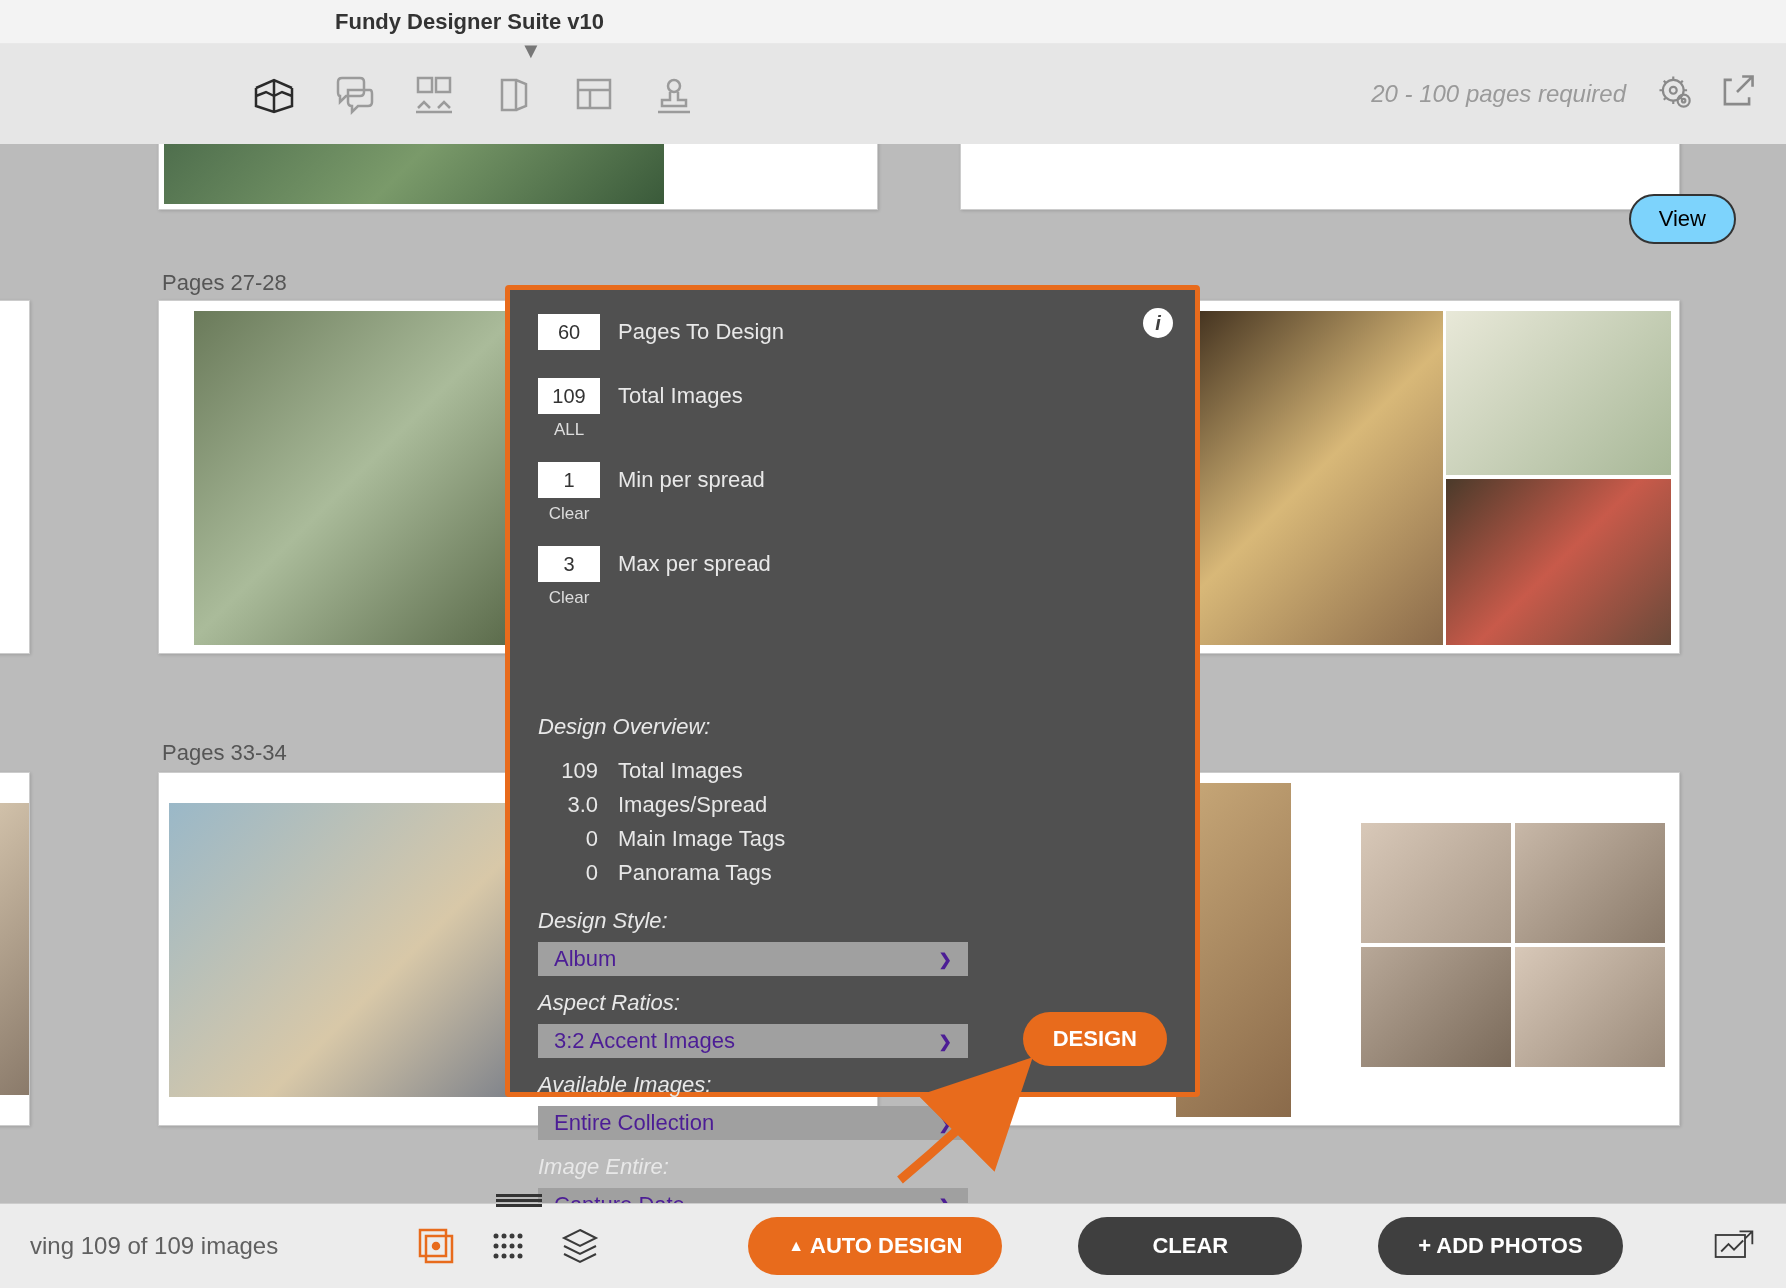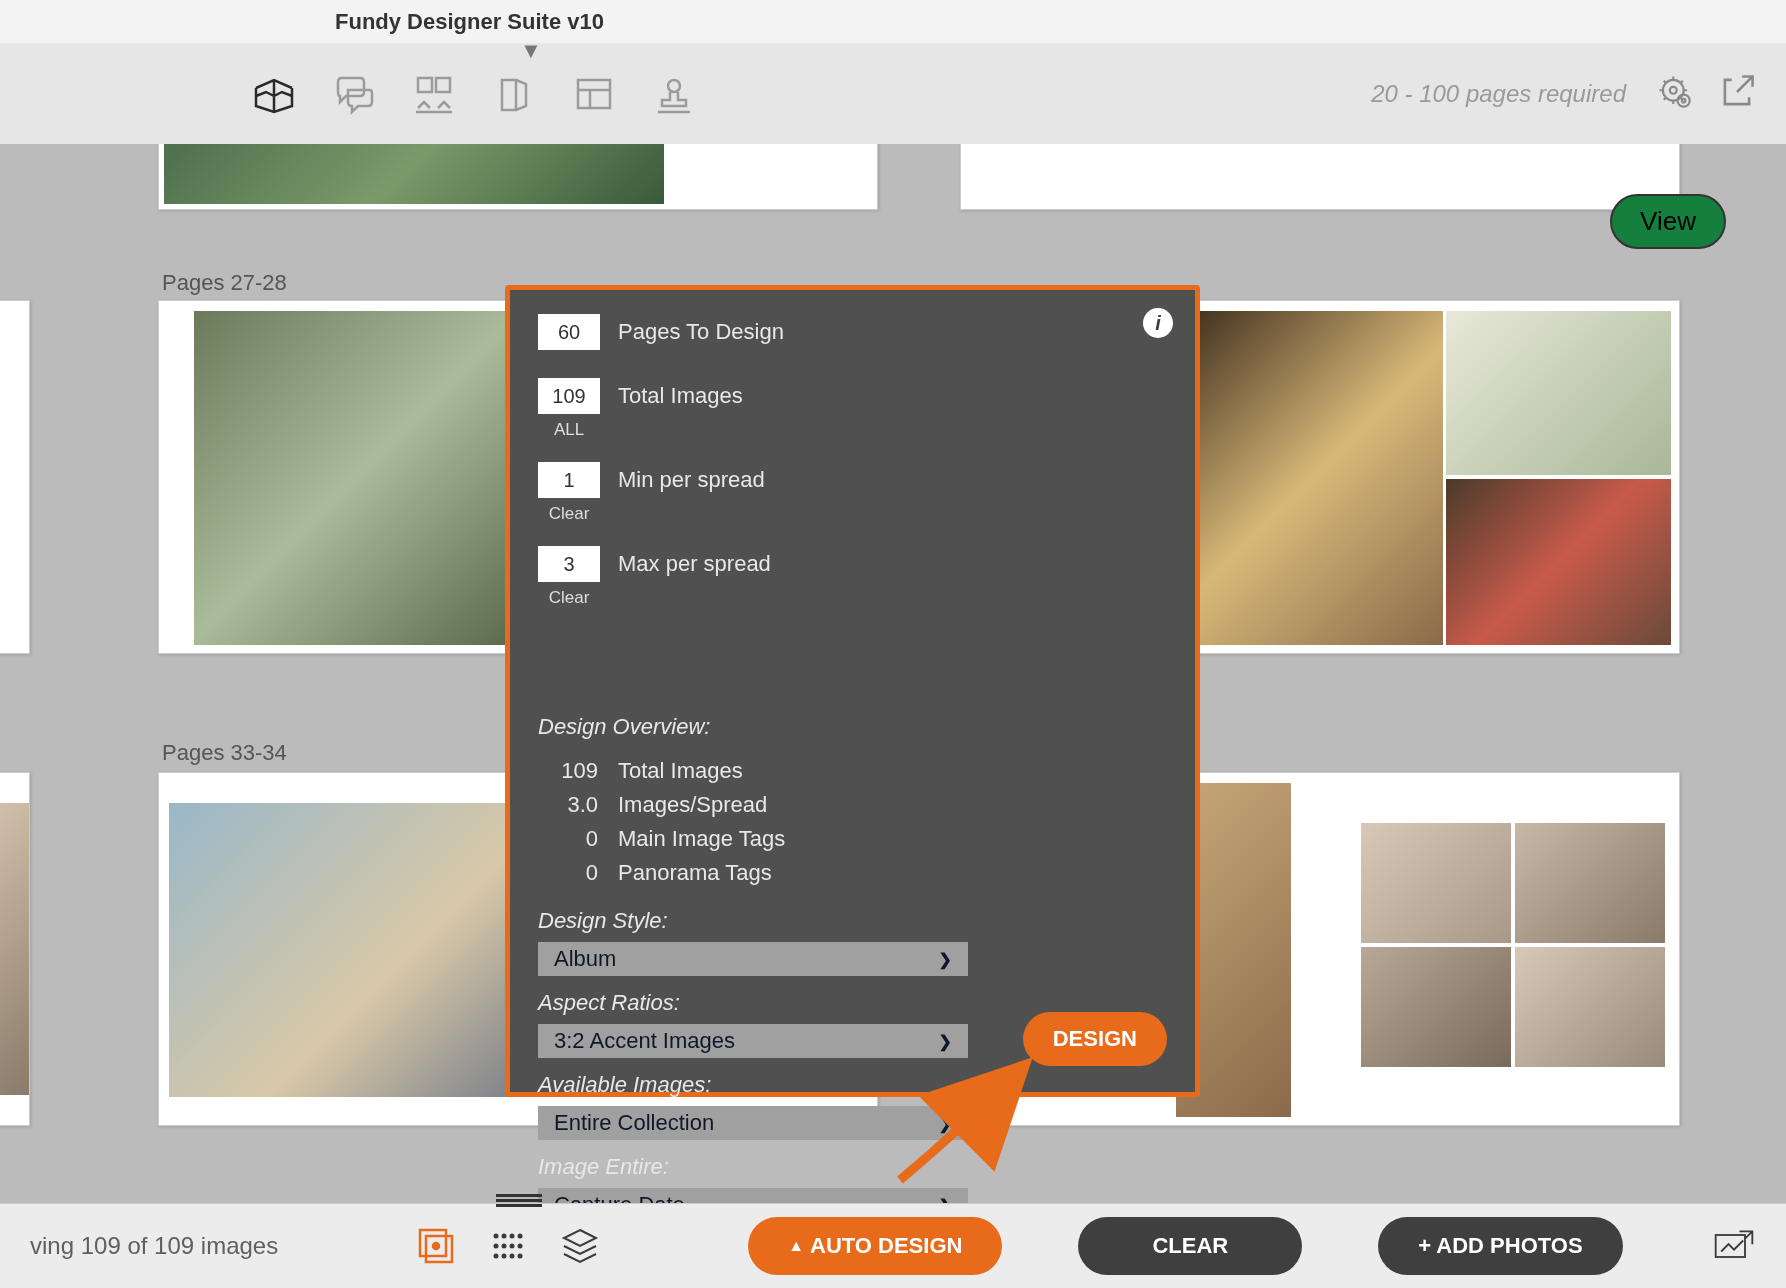--- a/index.html
+++ b/index.html
@@ -20,37 +20,37 @@
 .stats .row .num { color: #9a9a9a; width: 40px; text-align: right; }
 .stats .row .lbl { font-weight: 600; }
 .right-icons { display: flex; gap: 24px; margin-left: 30px; color: #8a8a8a; }
 .right-icons svg { width: 38px; height: 38px; }
 
 
 .canvas { position: absolute; top: 144px; bottom: 85px; left: 0; right: 0; background: #bbb; overflow: hidden; }
 .spread { position: absolute; background: #fff; border: 1px solid #ccc; box-shadow: 1px 1px 3px rgba(0,0,0,0.15); }
 .spread-label { position: absolute; color: #555; font-size: 22px; }
 .photo { background: linear-gradient(135deg, #8a9a8a, #c0b090, #7a6a5a); }
-.view-btn { position: absolute; right: 60px; top: 50px; background: #15803d; border: 2px solid #333; border-radius: 30px; padding: 10px 28px; font-size: 26px; font-weight: 500; cursor: pointer; }
+.view-btn { position: absolute; right: 50px; top: 50px; background: #7dd3fc; border: 2px solid #333; border-radius: 30px; padding: 10px 28px; font-size: 22px; font-weight: 500; cursor: pointer; }
 
 
 .modal { position: absolute; left: 505px; top: 285px; width: 695px; height: 812px; background: #505050; border: 5px solid #e86b1c; border-radius: 4px; padding: 24px 28px; color: #e8e8e8; }
 .modal .cols { display: flex; gap: 40px; flex-direction: column; }
 .modal .left-col { width: 280px; }
 .modal .right-col { flex: 1; }
 .form-row { display: flex; align-items: center; gap: 18px; margin-bottom: 10px; }
 .form-row .sub { font-size: 17px; color: #ddd; text-align: center; width: 62px; margin-top: -4px; margin-bottom: 12px; cursor: pointer; }
 .form-row input { width: 62px; height: 36px; background: #fff; border: none; text-align: center; font-size: 20px; color: #333; }
 .form-row .lbl { font-size: 22px; }
 .info-icon { position: absolute; right: 22px; top: 18px; width: 30px; height: 30px; border-radius: 50%; background: #fff; color: #404040; display: flex; align-items: center; justify-content: center; font-weight: 700; font-style: italic; font-size: 20px; cursor: pointer; }
 .overview-title { font-style: italic; font-size: 22px; margin-bottom: 18px; margin-top: 44px; }
 .ov-row { display: flex; gap: 20px; font-size: 22px; margin-bottom: 8px; }
 .ov-row .num { width: 60px; text-align: right; }
 .section-lbl { font-style: italic; font-size: 22px; margin-top: 14px; margin-bottom: 8px; }
-.dropdown { background: #a0a0a0; color: #0f172a; height: 30px; display: flex; align-items: center; justify-content: space-between; padding: 17px 16px; width: 430px; font-size: 22px; cursor: pointer; }
+.dropdown { background: #a0a0a0; color: #4c1d95; height: 30px; display: flex; align-items: center; justify-content: space-between; padding: 17px 16px; width: 430px; font-size: 22px; cursor: pointer; }
 .dropdown .chev { font-weight: 700; font-size: 16px; }
 .design-btn { position: absolute; right: 28px; bottom: 26px; background: #e86b1c; border-radius: 30px; padding: 14px 30px; color: #fff; font-weight: 700; font-size: 22px; cursor: pointer; }
 .arrow-overlay { position: absolute; left: 880px; top: 1050px; pointer-events: none; }
 
 
 .bottombar { position: absolute; bottom: 0; left: 0; right: 0; height: 85px; background: #ececec; border-top: 1px solid #ccc; display: flex; align-items: center; padding: 0 30px; gap: 28px; }
 .bottombar .status { color: #606060; font-size: 24px; }
 .bicon { width: 44px; height: 44px; display: flex; align-items: center; justify-content: center; cursor: pointer; }
 .bicon.orange { color: #e86b1c; }
 .bicon.dark { color: #3a3a3a; }

